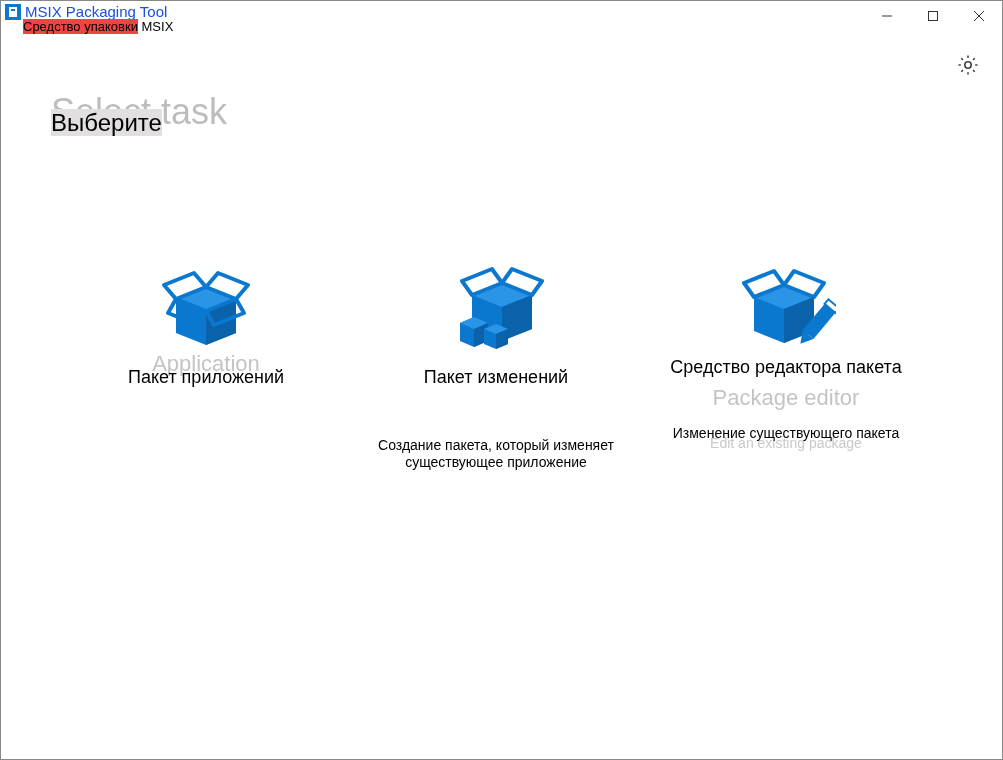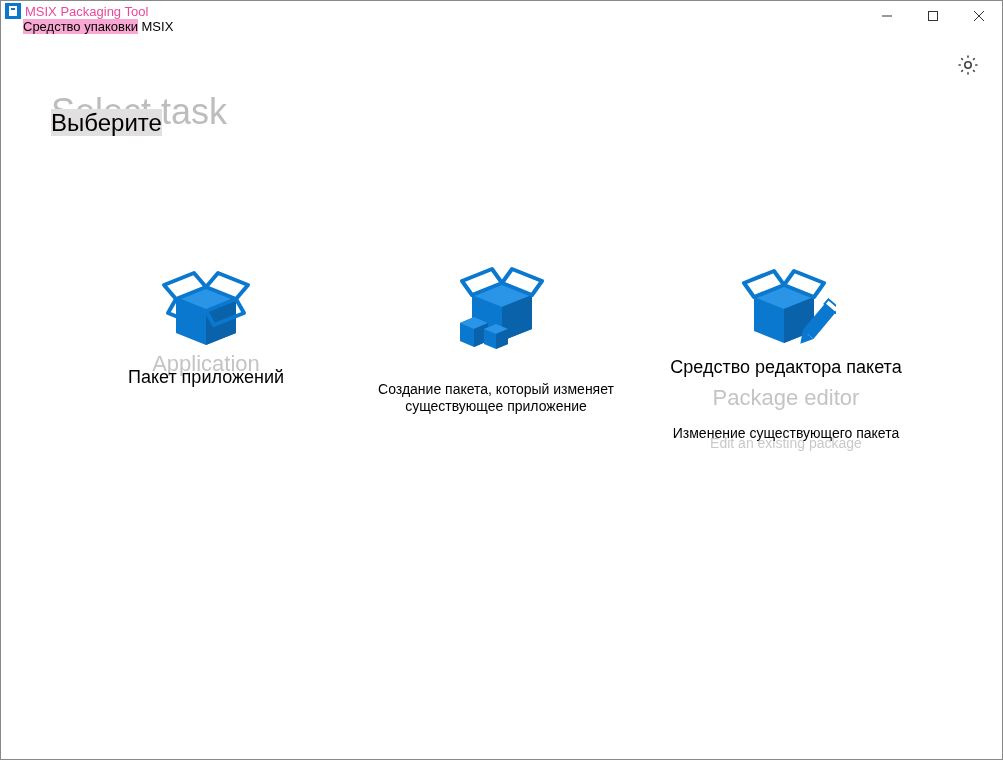--- a/index.html
+++ b/index.html
@@ -27,33 +27,33 @@
     position: relative;
   }
   .app-icon {
     width: 16px;
     height: 16px;
     display: inline-flex;
     align-items: center;
     justify-content: center;
   }
   .titlebar-title {
-    font-size: 13px;
-    color: #ec4899;
+    font-size: 15px;
+    color: #1d4ed8;
     white-space: nowrap;
   }
   .titlebar-translated {
     position: absolute;
     top: 18px;
     left: 22px;
     font-size: 13px;
     z-index: 5;
   }
   .titlebar-translated .hl {
-    background: #f9a8d4;
+    background: #ef4444;
   }
   .window-controls {
     position: absolute;
     right: 0;
     top: 0;
     display: flex;
     align-items: center;
     height: 30px;
   }
   .window-controls div {
@@ -256,20 +256,24 @@
             <polygon points="28,66 42,72 28,78 14,72" fill="#2a94e6"></polygon>
             <polygon points="28,78 42,72 42,90 28,96" fill="#0a62ab"></polygon>
           </g>
           <g>
             <polygon points="38,78 50,73 62,78 62,93 50,98 38,93" fill="#0b78d0"></polygon>
             <polygon points="50,73 62,78 50,83 38,78" fill="#2a94e6"></polygon>
             <polygon points="50,83 62,78 62,93 50,98" fill="#0a62ab"></polygon>
           </g>
         </svg>
       </div>
+      <div class="card-titles">
+        <div class="card-title-ghost"></div>
+        <div class="card-title-translated">Пакет изменений</div>
+      </div>
       <div class="card-descs">
         <div class="card-desc-ghost"></div>
         <div class="card-desc-translated">Создание пакета, который изменяет существующее приложение</div>
       </div>
     </div>
 
     <div class="card">
       <div class="card-icon">
         <svg width="100" height="100" viewBox="0 0 100 100">
 

